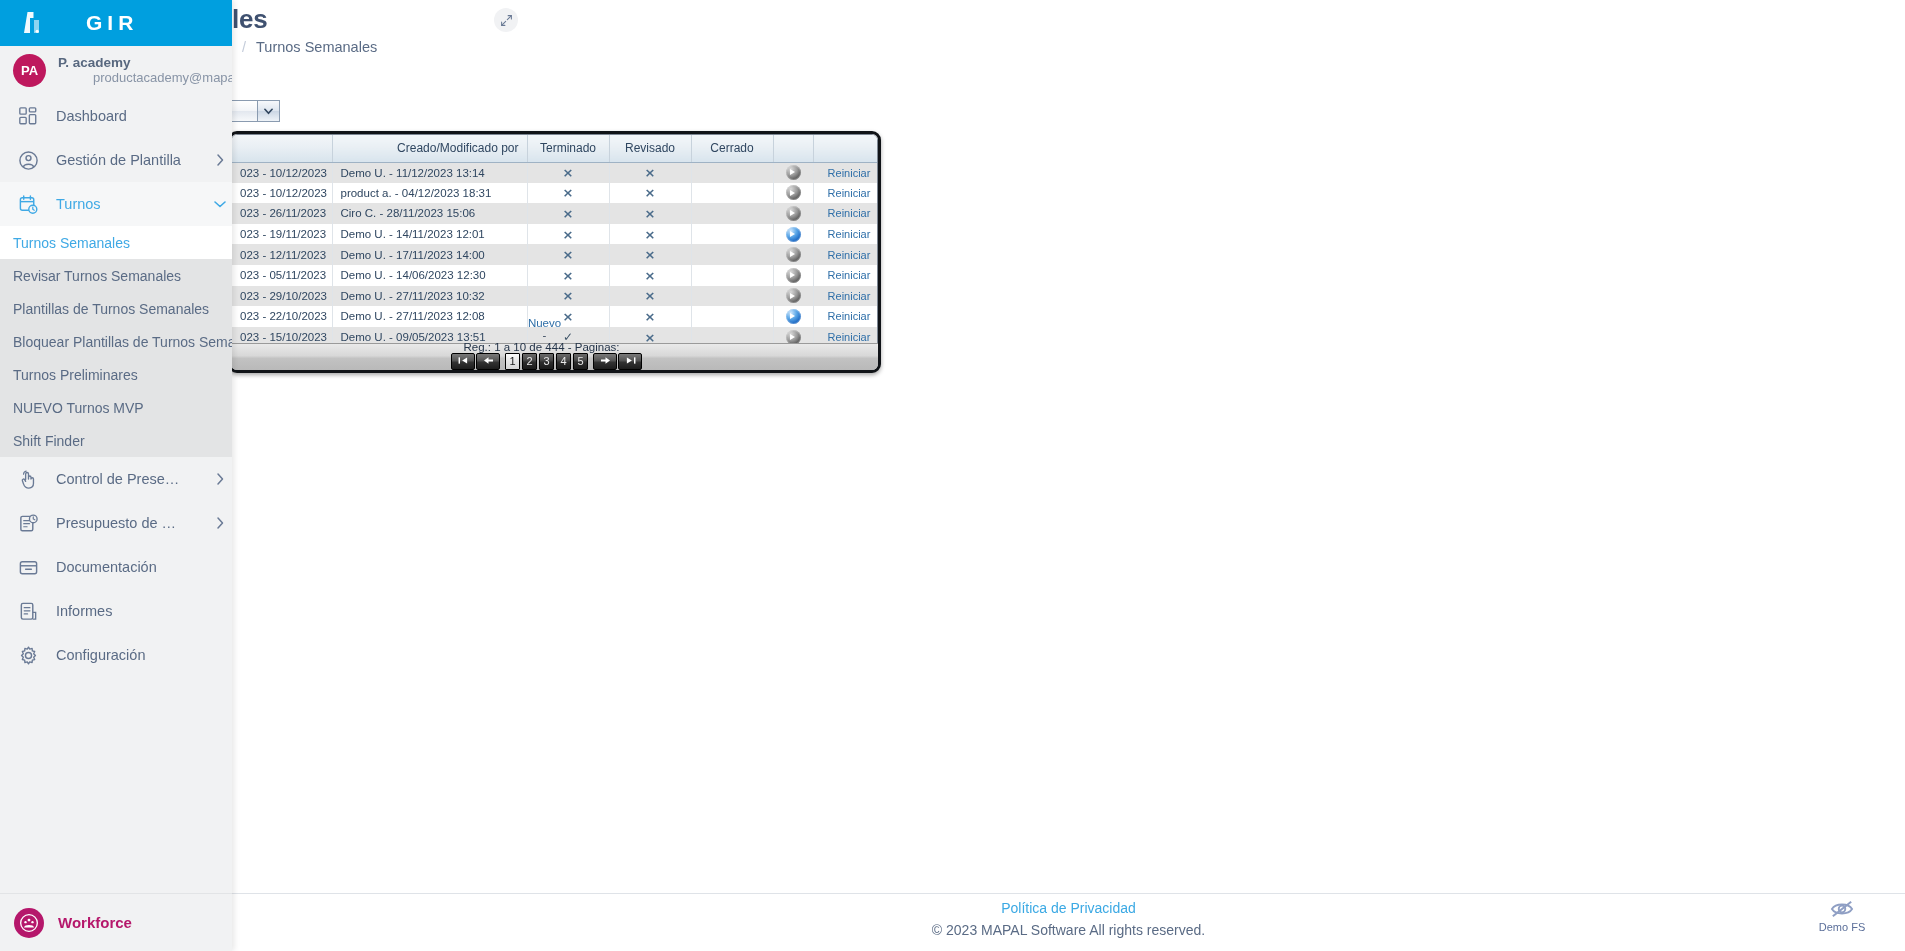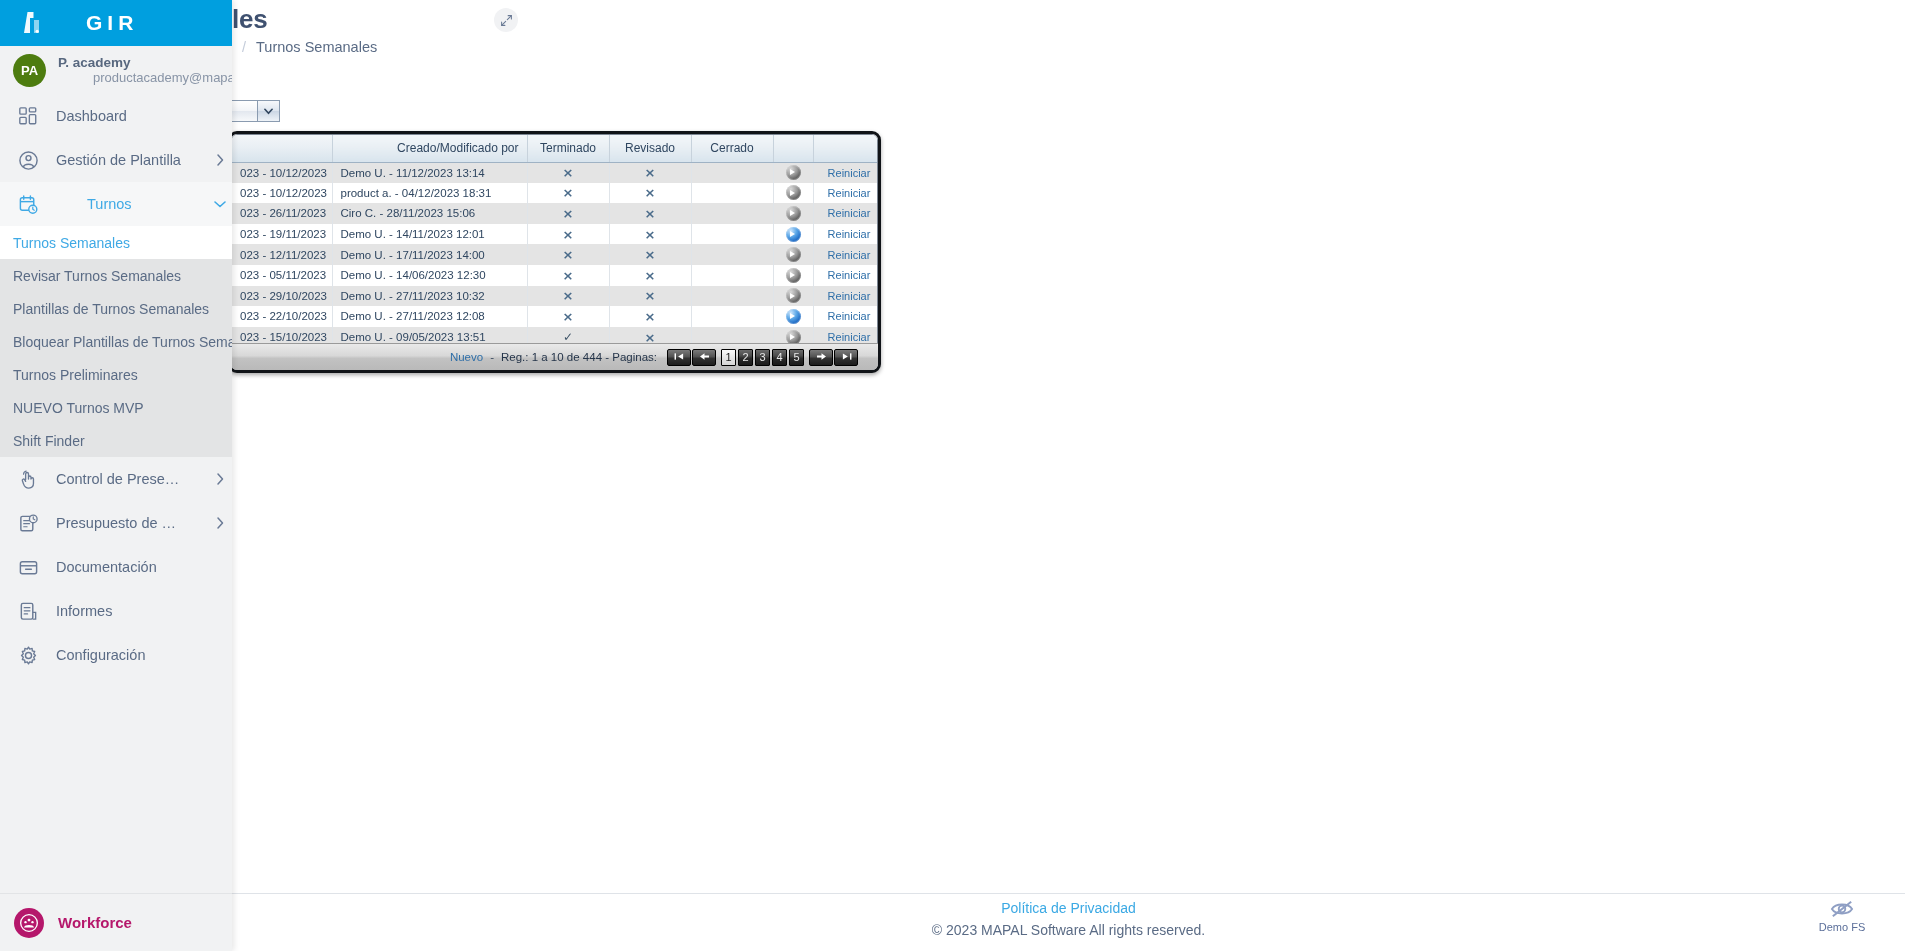--- a/index.html
+++ b/index.html
@@ -129,21 +129,21 @@
     border-left: 5.5px solid #ffffff;
   }
 
   
   .grid-footer {
     position: absolute; left: 0; bottom: 0; width: 100%; height: 27px;
     background: linear-gradient(to bottom, #e9e9e9 0%, #d8d8d8 45%, #c2c2c2 55%, #b9b9b9 100%);
     border-top: 1px solid #9a9a9a;
     display: flex; align-items: center; justify-content: flex-end;
     padding-right: 20px; gap: 0px;
-    font-size: 11.5px; color: #25354a;
+    font-size: 11.5px; color: #25354a; flex-direction: column;
   }
   .gf-new { color: #2f6fa8; cursor: pointer; }
   .gf-dash { margin: 0 7px; color: #3a4a5e; }
   .gf-reg { color: #25354a; margin-right: 6px; }
   .pager { display: flex; align-items: center; gap: 2px; margin-left: 4px; }
   .pg {
     min-width: 15px; height: 17px; padding: 0 3px;
     border: 1px solid #000;
     background: linear-gradient(to bottom, #6a6a6a 0%, #4a4a4a 40%, #2c2c2c 55%, #1a1a1a 100%);
     color: #e8e8e8; font-size: 11px; line-height: 15px; text-align: center;
@@ -199,38 +199,38 @@
   .sb-brand .logo-mark { width: 26px; height: 26px; }
   .sb-brand .brand-text {
     color: #ffffff; font-size: 21px; font-weight: bold; letter-spacing: 5px; margin-left: 24px;
   }
   .sb-scroll { flex: 1 1 auto; overflow: hidden; }
 
   .sb-user {
     height: 48px; display: flex; align-items: center; padding-left: 13px; gap: 12px;
   }
   .avatar {
-    width: 33px; height: 33px; border-radius: 50%; background: #4d7c0f;
+    width: 33px; height: 33px; border-radius: 50%; background: #be185d;
     color: #fff; font-size: 13px; font-weight: bold;
     display: flex; align-items: center; justify-content: center; flex: 0 0 auto;
   }
   .user-meta { overflow: hidden; }
   .user-name { font-size: 13.5px; font-weight: bold; color: #58687f; line-height: 15px; }
   .user-mail { font-size: 13px; color: #8894a6; line-height: 16px; white-space: nowrap; overflow: hidden; padding-left: 35px; }
 
   .nav-item {
     height: 44px; display: flex; align-items: center; padding-left: 14px;
     gap: 14px; cursor: pointer; color: #5a6b85; font-size: 14.5px;
     position: relative;
   }
   .nav-item .ni-icon { width: 28px; display: flex; align-items: center; justify-content: center; flex: 0 0 auto; }
   .nav-item .ni-label { flex: 1 1 auto; white-space: nowrap; overflow: hidden; text-overflow: ellipsis; padding-right: 8px;}
   .nav-item .ni-chev { width: 24px; display: flex; align-items: center; justify-content: center; flex: 0 0 auto;}
   .nav-item.open { background: #f6f7f8; color: #3fa9e5; }
-  .nav-item.open .ni-label { color: #3fa9e5; margin-left: 31px; }
+  .nav-item.open .ni-label { color: #3fa9e5; }
 
   .subnav { background: #e3e4e5; }
   .sub-item {
     height: 33px; display: flex; align-items: center; padding-left: 13px;
     font-size: 14px; color: #5a6b85; cursor: pointer; white-space: nowrap;
     overflow: hidden; text-overflow: ellipsis; padding-right: 10px;
   }
   .sub-item.active { background: #ffffff; color: #3fa9e5; }
 
   .sb-foot {

